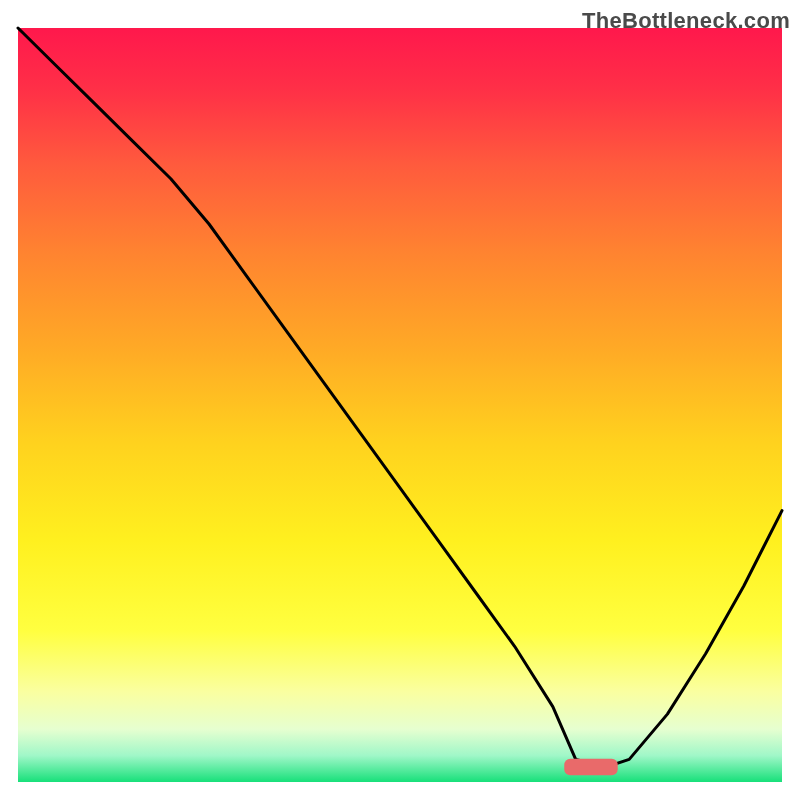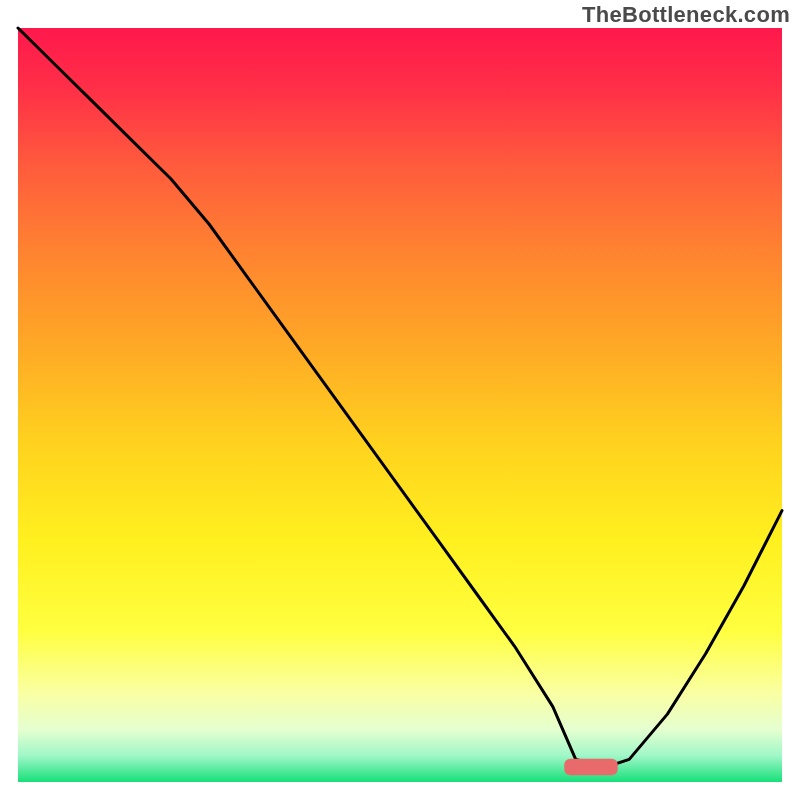--- a/index.html
+++ b/index.html
@@ -10,21 +10,21 @@
     background: #ffffff;
     font-family: Arial, Helvetica, sans-serif;
   }
   .chart-container {
     position: relative;
     width: 800px;
     height: 800px;
   }
   .watermark {
     position: absolute;
-    top: 2px;
+    top: 8px;
     right: 10px;
     font-size: 22px;
     font-weight: bold;
     color: #4a4a4a;
     letter-spacing: 0.3px;
     z-index: 5;
   }
   svg.plot {
     position: absolute;
     left: 0;

